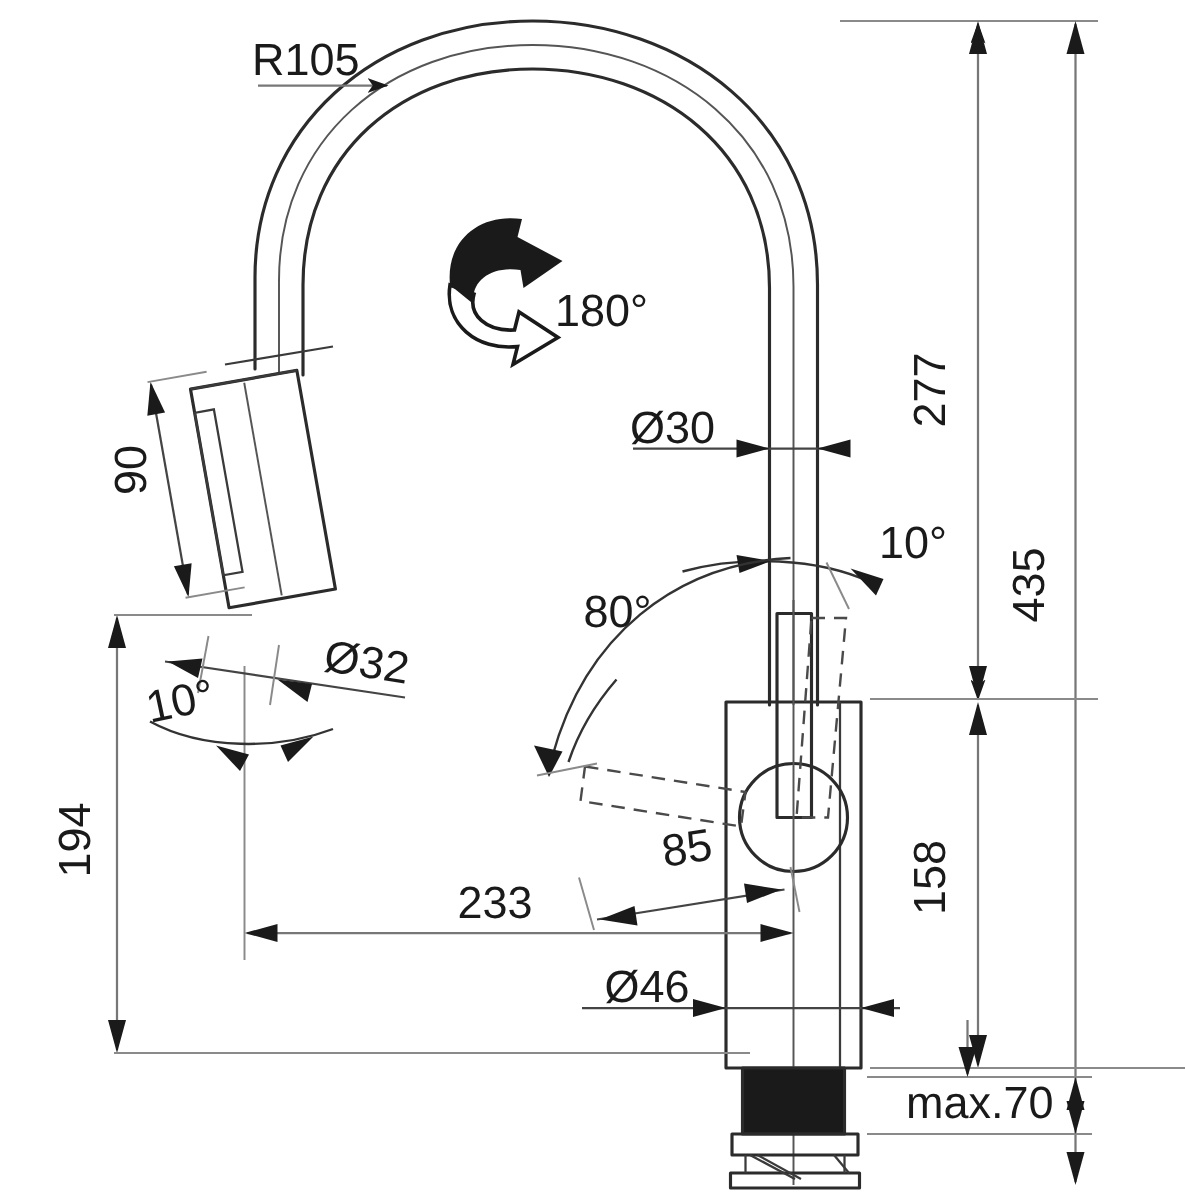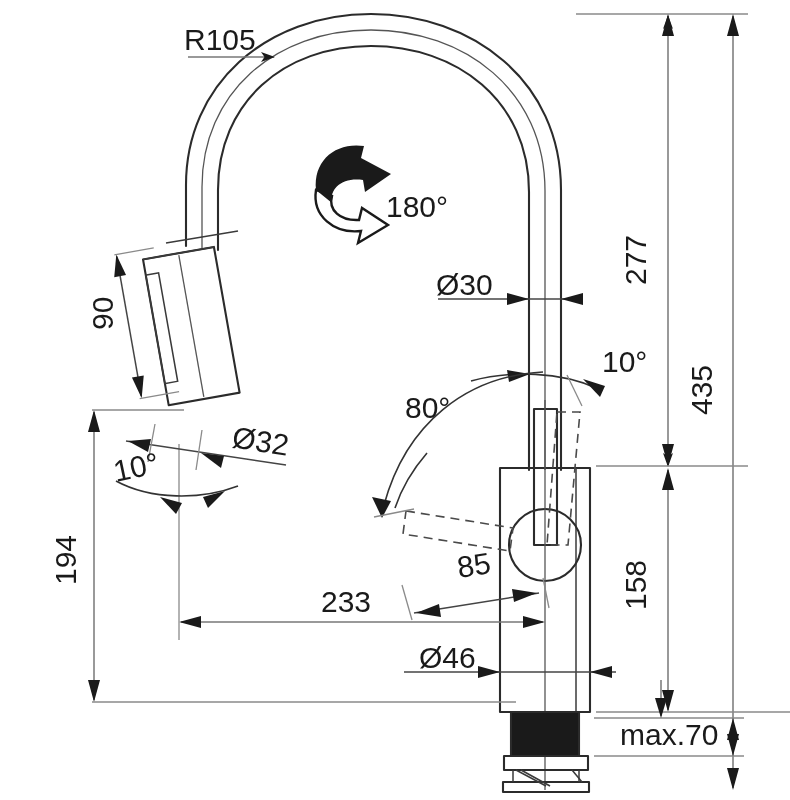--- a/index.html
+++ b/index.html
@@ -3,21 +3,21 @@
 <meta charset="utf-8">
 <title>Faucet Technical Drawing</title>
 <style>
   html,body{margin:0;padding:0;background:#ffffff;}
   body{
     width:790px;height:800px;overflow:hidden;
     font-family:"Liberation Sans", sans-serif;
     color:#1a1a1a;
     position:relative;
   }
-  #drawing-root{position:relative;width:634px;height:800px;margin-left:16px;}
+  #drawing-root{position:relative;width:634px;height:800px;}
   svg#tech-drawing{display:block;width:790px;height:800px;}
   text{font-family:"Liberation Sans", sans-serif;fill:#1a1a1a;}
   .dimtext{font-size:30px;letter-spacing:0px;}
   .outline{fill:none;stroke:#2b2b2b;stroke-width:2.1;stroke-linejoin:round;stroke-linecap:round;}
   .outline-thin{fill:none;stroke:#3a3a3a;stroke-width:1.5;}
   .centerline{fill:none;stroke:#555;stroke-width:1.3;}
   .dimline{fill:none;stroke:#777;stroke-width:1.5;}
   .dimline-d{fill:none;stroke:#444;stroke-width:1.5;}
   .extline{fill:none;stroke:#8a8a8a;stroke-width:1.3;}
   .hidden-l{fill:none;stroke:#4a4a4a;stroke-width:1.6;stroke-dasharray:9 6;}

